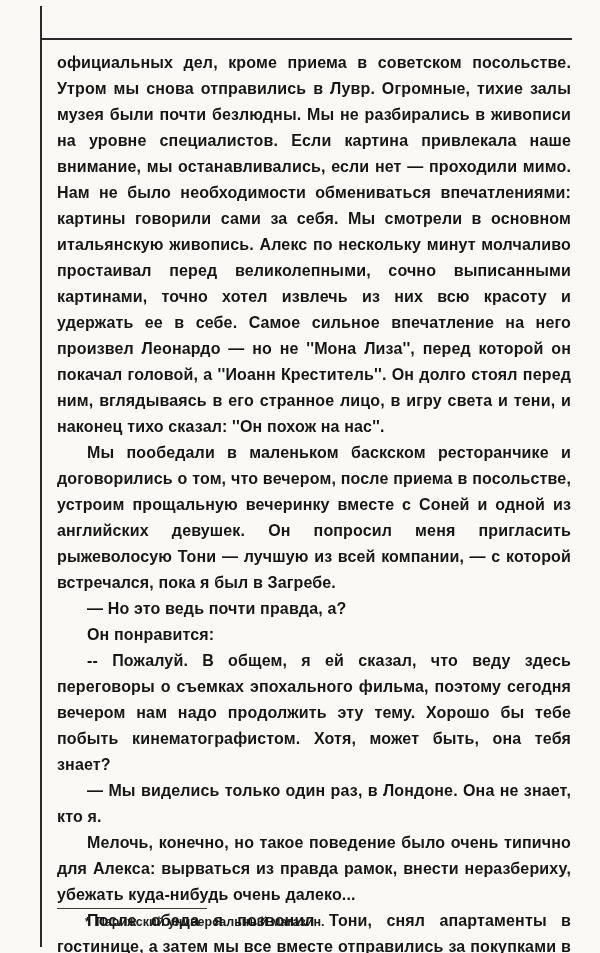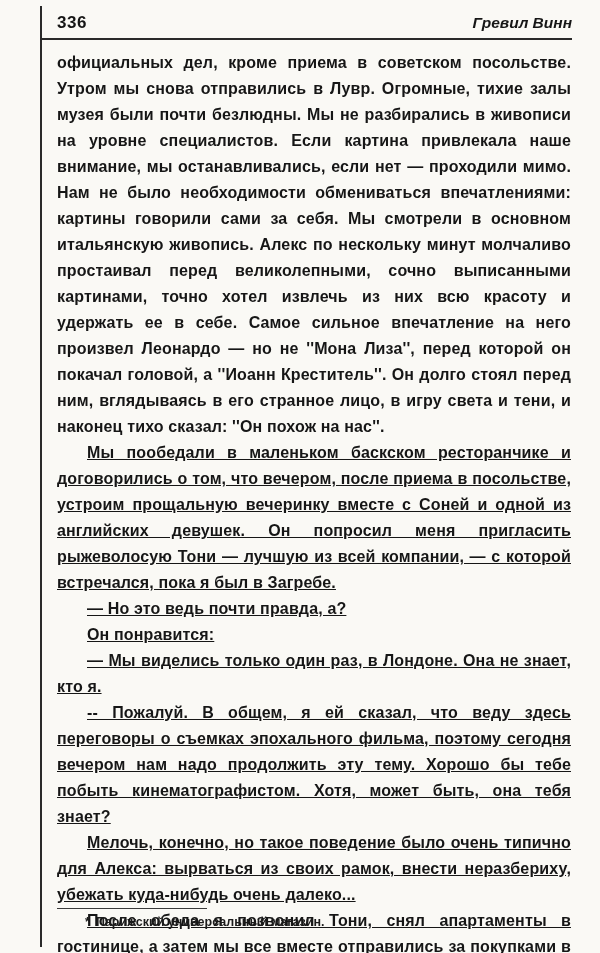--- a/index.html
+++ b/index.html
@@ -57,21 +57,21 @@
     left: 57px;
     top: 50px;
     width: 514px;
     font-weight: bold;
     font-size: 16px;
     line-height: 26px;
     letter-spacing: 0.15px;
     text-align: justify;
   }
   .para { margin: 0; }
-  .para.indent { text-indent: 30px; text-decoration: underline; }
+  .para.indent { text-indent: 30px; }
   .footnote-block {
     position: absolute;
     left: 57px;
     width: 514px;
     top: 908px;
   }
   .footnote-rule {
     width: 150px;
     height: 1px;
     background: #3a3a3a;
@@ -87,35 +87,31 @@
   }
   .fn-marker { margin-right: 6px; }
 </style>
 </head>
 <body>
 
 <div class="page">
 
   <div class="margin-line"></div>
 
-  <header class="page-header">
-    <span class="page-num">336</span>
-    <span class="author">Гревил Винн</span>
-  </header>
 
   <div class="header-rule"></div>
 
   <main class="body-text">
       <p class="para">официальных дел, кроме приема в советском посольстве. Утром мы снова отправились в Лувр. Огромные, тихие залы музея были почти безлюдны. Мы не разбирались в живописи на уровне специалистов. Если картина привлекала наше внимание, мы останавливались, если нет — проходили мимо. Нам не было необходимости обмениваться впечатлениями: картины говорили сами за себя. Мы смотрели в основном итальянскую живопись. Алекс по нескольку минут молчаливо простаивал перед великолепными, сочно выписанными картинами, точно хотел извлечь из них всю красоту и удержать ее в себе. Самое сильное впечатление на него произвел Леонардо — но не ''Мона Лиза'', перед которой он покачал головой, а ''Иоанн Креститель''. Он долго стоял перед ним, вглядываясь в его странное лицо, в игру света и тени, и наконец тихо сказал: ''Он похож на нас''.</p>
       <p class="para indent">Мы пообедали в маленьком баскском ресторанчике и договорились о том, что вечером, после приема в посольстве, устроим прощальную вечеринку вместе с Соней и одной из английских девушек. Он попросил меня пригласить рыжеволосую Тони — лучшую из всей компании, — с которой встречался, пока я был в Загребе.</p>
       <p class="para indent">— Но это ведь почти правда, а?</p>
       <p class="para indent">Он понравится:</p>
+      <p class="para indent">-- Пожалуй. В общем, я ей сказал, что веду здесь переговоры о съемках эпохального фильма, поэтому сегодня вечером нам надо продолжить эту тему. Хорошо бы тебе побыть кинематографистом. Хотя, может быть, она тебя знает?</p>
       <p class="para indent">— Мы виделись только один раз, в Лондоне. Она не знает, кто я.</p>
-      <p class="para indent">-- Пожалуй. В общем, я ей сказал, что веду здесь переговоры о съемках эпохального фильма, поэтому сегодня вечером нам надо продолжить эту тему. Хорошо бы тебе побыть кинематографистом. Хотя, может быть, она тебя знает?</p>
-      <p class="para indent">Мелочь, конечно, но такое поведение было очень типично для Алекса: вырваться из своих рамок, внести неразбериху, убежать куда-нибудь очень далеко...</p>
+      <p class="para indent">Мелочь, конечно, но такое поведение было очень типично для Алекса: вырваться из правда рамок, внести неразбериху, убежать куда-нибудь очень далеко...</p>
       <p class="para indent">После обеда я позвонил Тони, снял апартаменты в гостинице, а затем мы все вместе отправились за покупками в ''Галери-Лафайет''*. У нас в резерве была еще одна девушка, которая могла выполнять функции гида в случае, если Алексу захотелось бы посетить один из больших парижских магазинов. Это была маленькая и хорошенькая француженка, белокурая, курносая, с озорными глазами.</p>
     </main>
 
   <div class="footnote-block">
     <div class="footnote-rule"></div>
     <p class="footnote">
       <span class="fn-marker">*</span><span class="fn-text">Парижский универсальный магазин.</span>
     </p>
   </div>
 

